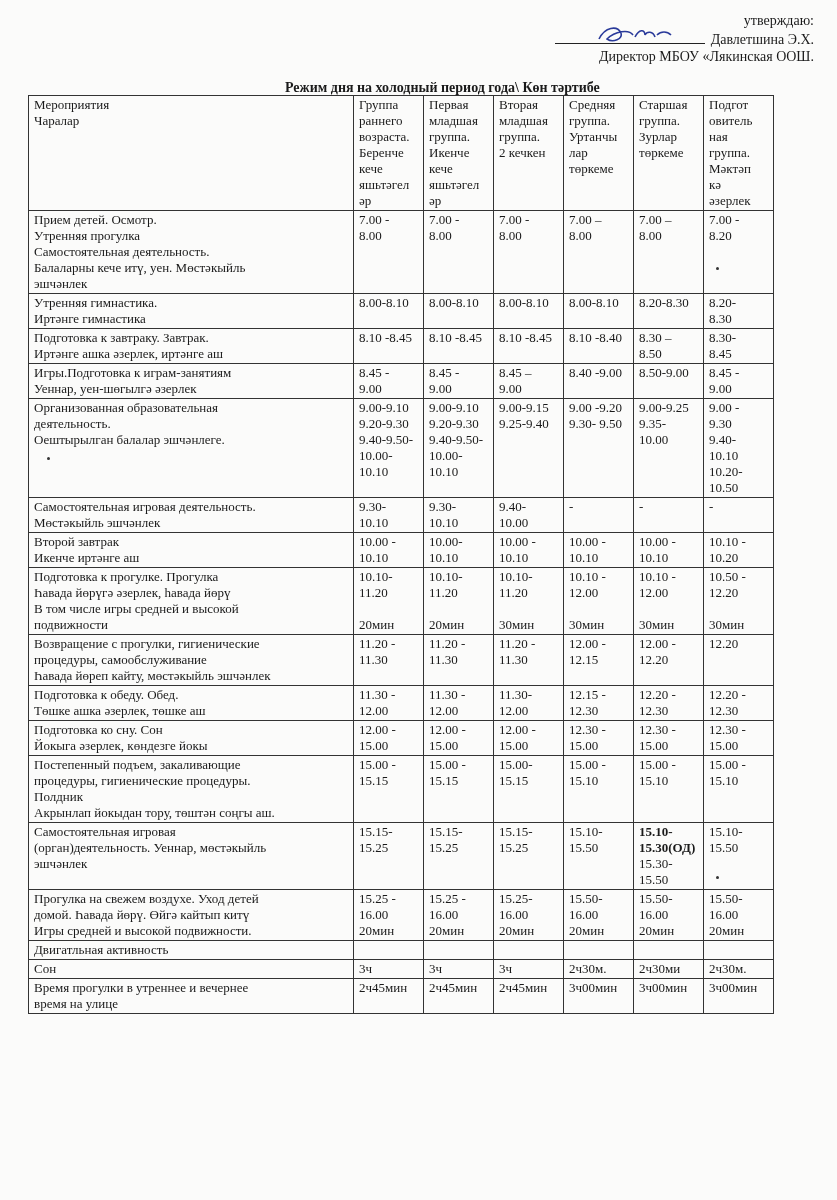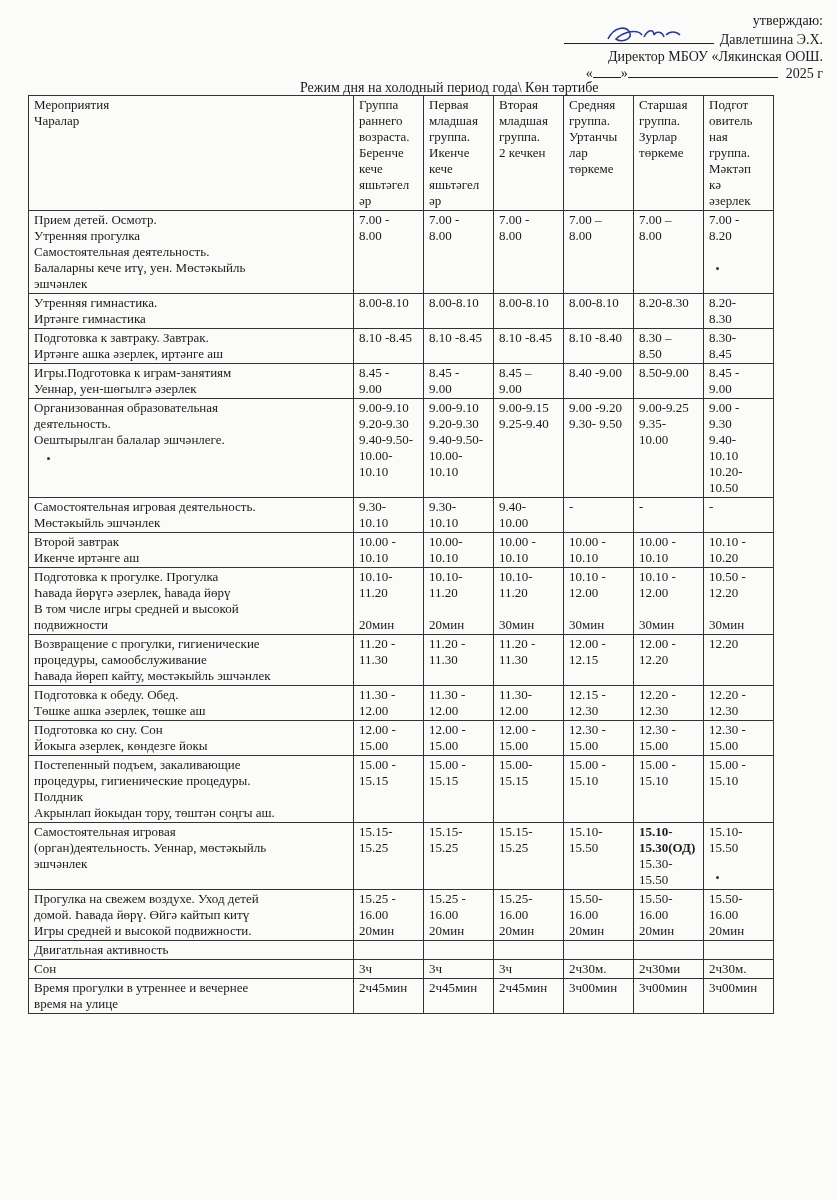--- a/index.html
+++ b/index.html
@@ -3,37 +3,37 @@
 <meta charset="utf-8">
 <style>
   html, body { margin: 0; padding: 0; background: #ffffff; }
   body {
     width: 837px; height: 1200px; position: relative; overflow: hidden;
     font-family: "Liberation Serif", "DejaVu Serif", serif;
     color: #1a1a1a;
     background: #fbfbfa;
   }
   .approval {
-    position: absolute; right: 14px; top: 12px; text-align: right;
+    position: absolute; right: 23px; top: 12px; text-align: right;
     font-size: 14px; line-height: 17px;
   }
   .approval .line { white-space: nowrap; }
   .approval .sig-blank {
     display: inline-block; width: 150px; border-bottom: 1px solid #222;
     position: relative; height: 14px; vertical-align: baseline; margin-right: 6px;
   }
   .approval .sig-scribble {
     position: absolute; left: 40px; top: -6px; width: 80px; height: 22px;
   }
   .approval .date-blank {
     display: inline-block; border-bottom: 1px solid #222; height: 12px; vertical-align: baseline;
   }
   .title {
     position: absolute; left: 285px; top: 80px;
-    font-size: 14px; font-weight: normal; white-space: nowrap; margin-left: 15px;
+    font-size: 14px; font-weight: bold; white-space: nowrap;
   }
   table.schedule {
     position: absolute; left: 28px; top: 95px;
     border-collapse: collapse; table-layout: fixed;
     width: 734px; font-size: 13px; line-height: 16px;
   }
   table.schedule td, table.schedule th {
     border: 1px solid #333; vertical-align: top;
     padding: 1px 4px 1px 5px; text-align: left; font-weight: normal;
     word-wrap: break-word;
@@ -54,23 +54,20 @@
 <div class="approval">
   <div class="line">утверждаю:</div>
   <div class="line">
     <span class="sig-blank">
       <svg class="sig-scribble" viewBox="0 0 80 22">
         <path d="M4 16 C10 4, 22 2, 26 10 C28 16, 18 20, 12 16 C20 8, 34 6, 38 12 M40 14 C44 6, 50 6, 50 12 C52 8, 58 8, 60 14 M62 12 C66 8, 72 8, 76 12" fill="none" stroke="#2a3a9a" stroke-width="1.6"></path>
       </svg>
     </span><span>Давлетшина Э.Х.</span>
   </div>
   <div class="line">Директор МБОУ «Лякинская ООШ.</div>
-  <div class="line">
-    <span>«</span><span class="date-blank" style="width:28px"></span><span>»</span><span class="date-blank" style="width:150px; margin-right:8px;"></span><span>2025 г</span>
-  </div>
 </div>
 
 <div class="title">Режим дня  на холодный период года\ Көн тәртибе</div>
 
 <table class="schedule">
   <colgroup>
     <col class="col-act">
       <col class="col-g">
       <col class="col-g">
       <col class="col-g">

